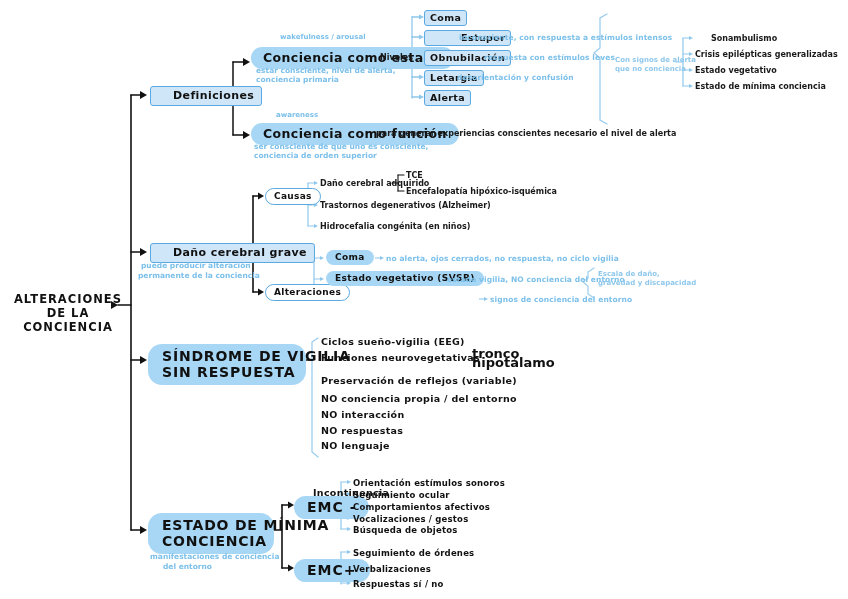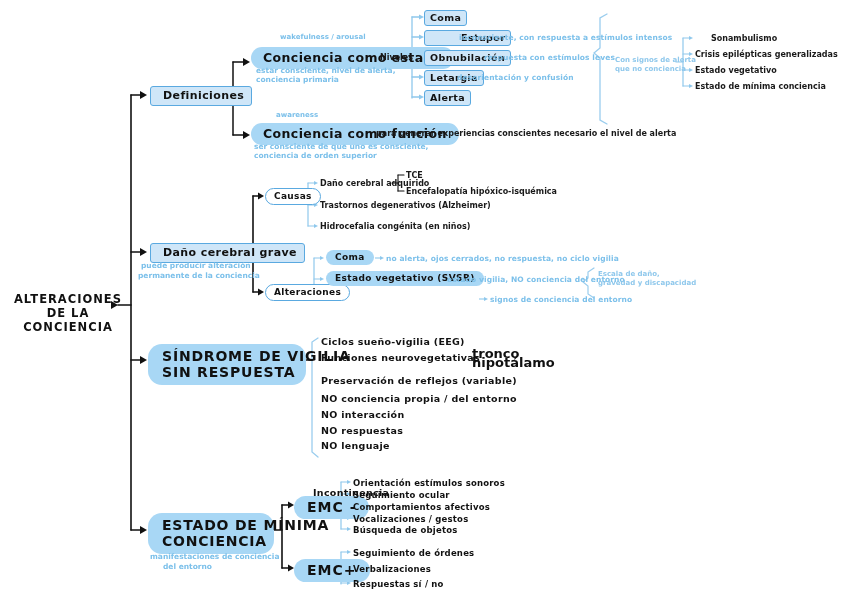--- a/index.html
+++ b/index.html
@@ -21,21 +21,21 @@
     left:8px; top:292px; width:120px;
     text-align:center; font-size:11.5px; line-height:14px;
     color:#111; font-weight:700; letter-spacing:1px;
   }
 
   
   .boxed {
     border:1.6px solid #5aa9e0;
     background:#cfe6f8;
     border-radius:3px;
-    padding:2px 7px 3px 12px;
+    padding:2px 7px 3px 22px;
     font-size:11px;
     color:#111; font-weight:700;
     letter-spacing:.4px;
   }
   .boxed.sm { font-size:9.5px; padding:1px 5px 2px 5px; }
 
   
   .pill {
     background:#a8d7f5;
     border-radius:14px;

